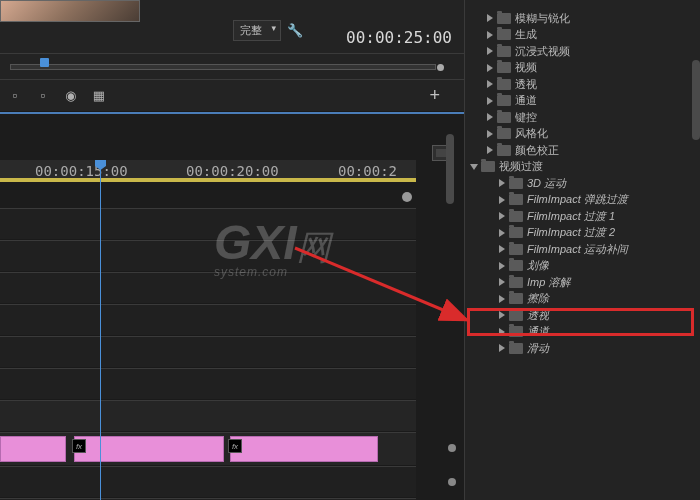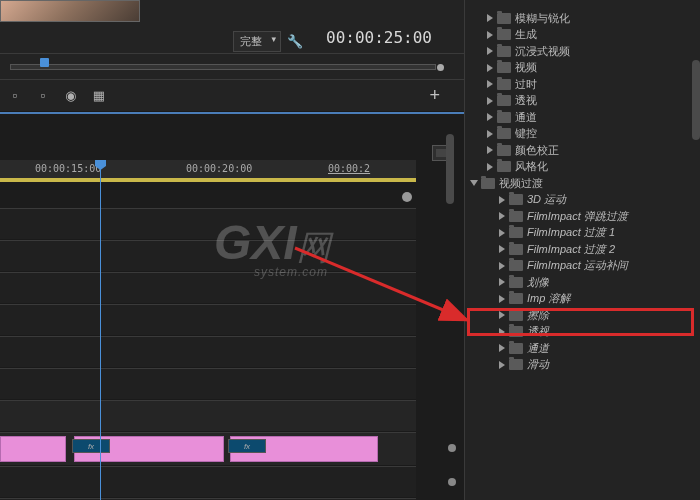--- a/index.html
+++ b/index.html
@@ -5,67 +5,67 @@
 * { margin: 0; padding: 0; box-sizing: border-box; font-family: "Microsoft YaHei", sans-serif; }
 body { background: #232323; color: #b0b0b0; width: 700px; height: 500px; overflow: hidden; position: relative; }
 
 .container { display: flex; height: 100%; }
 .left { flex: 1; display: flex; flex-direction: column; position: relative; }
 .right { width: 236px; border-left: 1px solid #3a3a3a; overflow: hidden; }
 
 
 .preview-area { height: 54px; background: #232323; position: relative; border-bottom: 1px solid #3a3a3a; }
 .preview-thumb { position: absolute; top: 0; left: 0; width: 140px; height: 22px; background: linear-gradient(135deg, #d4a890 0%, #8b6f5c 50%, #4a3d35 100%); border: 1px solid #666; }
-.resolution { position: absolute; top: 31px; left: 233px; display: flex; align-items: center; gap: 6px; }
+.resolution { position: absolute; top: 20px; left: 233px; display: flex; align-items: center; gap: 6px; }
 .res-select { background: #2a2a2a; border: 1px solid #444; color: #c0c0c0; font-size: 11px; padding: 2px 18px 2px 6px; position: relative; }
 .res-select::after { content: '▾'; position: absolute; right: 4px; font-size: 9px; }
 .wrench { color: #888; font-size: 13px; }
-.timecode-top { position: absolute; top: 28px; right: 32px; color: #d8d8d8; font-size: 16px; font-family: monospace; }
+.timecode-top { position: absolute; top: 28px; right: 12px; color: #d8d8d8; font-size: 16px; font-family: monospace; }
 
 
 .overview { height: 26px; background: #232323; position: relative; border-bottom: 1px solid #3a3a3a; }
 .overview-bar { position: absolute; top: 10px; left: 10px; right: 28px; height: 6px; background: #333; border: 1px solid #555; }
 .overview-playhead { position: absolute; top: 4px; left: 40px; width: 9px; height: 9px; background: #4a90d9; border-radius: 1px; }
 .overview-handle-r { position: absolute; top: 10px; right: 20px; width: 7px; height: 7px; border-radius: 50%; background: #aaa; }
 
 
 .toolbar { height: 32px; background: #232323; position: relative; border-bottom: 1px solid #1a1a1a; display: flex; align-items: center; padding: 0 6px; gap: 10px; }
 .tool-ic { width: 18px; height: 16px; color: #b0b0b0; font-size: 13px; display: flex; align-items: center; justify-content: center; }
 .tool-plus { position: absolute; right: 24px; color: #c0c0c0; font-size: 18px; }
 
 
 .timeline-wrap { flex: 1; background: #1c1c1c; border-top: 2px solid #4a7db8; position: relative; display: flex; }
 .tracks-area { flex: 1; position: relative; overflow: hidden; }
 
 
 .ruler-bg { position: absolute; top: 46px; left: 0; right: 48px; height: 20px; background: #2a2a2a; }
 .ruler-yellow { position: absolute; top: 64px; left: 0; right: 48px; height: 4px; background: #c9b84a; }
-.ruler-label { position: absolute; top: 49px; font-size: 10px; color: #aaa; font-family: monospace; }
+.ruler-label { position: absolute; top: 49px; font-size: 14px; color: #aaa; font-family: monospace; }
 .ruler-label.t1 { left: 35px; }
 .ruler-label.t2 { left: 186px; }
-.ruler-label.t3 { left: 328px; text-decoration: underline; }
+.ruler-label.t3 { left: 338px; }
 
 
 .playhead-wrap { position: absolute; top: 46px; left: 95px; width: 11px; z-index: 5; }
 .playhead-head { width: 11px; height: 10px; background: #4a90d9; clip-path: polygon(0 0, 100% 0, 100% 60%, 50% 100%, 0 60%); }
 .playhead-line { position: absolute; top: 8px; left: 5px; width: 1px; height: 430px; background: #4a90d9; }
 
 
 .handle-marker { position: absolute; top: 78px; right: 52px; width: 10px; height: 10px; border-radius: 50%; background: #999; }
 
 
 .track-rows { position: absolute; top: 94px; left: 0; right: 48px; }
 .track-row { height: 32px; border-top: 1px solid #3a3a3a; border-bottom: 1px solid #1a1a1a; background: #252525; position: relative; }
 .track-row.tall { height: 34px; }
 .track-row.dim { background: #202020; }
 .clip-pink { position: absolute; top: 3px; height: 26px; background: #e88fd9; border: 1px solid #b66ab0; }
 .clip-pink.c1 { left: 0; width: 66px; }
 .clip-pink.c2 { left: 74px; width: 150px; }
 .clip-pink.c3 { left: 230px; width: 148px; }
-.fx-badge { position: absolute; top: 6px; width: 38px; height: 14px; background: #0c4a6e; border: 1px solid #555; color: #aaa; font-size: 8px; display: flex; align-items: center; justify-content: center; font-style: italic; }
+.fx-badge { position: absolute; top: 6px; width: 14px; height: 14px; background: #000000; border: 1px solid #555; color: #aaa; font-size: 8px; display: flex; align-items: center; justify-content: center; font-style: italic; }
 .fx1 { left: 72px; }
 .fx2 { left: 228px; }
 .track-dot { position: absolute; top: 11px; right: -40px; width: 8px; height: 8px; border-radius: 50%; background: #888; }
 
 
 .vscroll { position: absolute; top: 20px; right: 10px; bottom: 20px; width: 8px; }
 .vscroll-thumb { position: absolute; top: 0; left: 0; width: 100%; height: 70px; background: #4a4a4a; border-radius: 4px; }
 .scroll-marker { position: absolute; top: 31px; right: 12px; width: 20px; height: 16px; background: #2f2f2f; border: 1px solid #555; }
 .scroll-marker::before { content: ''; position: absolute; left: 3px; top: 3px; right: 3px; bottom: 3px; background: #444; }
 
@@ -78,21 +78,21 @@
 .chev.down { transform: rotate(90deg); }
 .fld { width: 14px; height: 11px; background: #5a5a5a; border-radius: 1px; position: relative; }
 .fld::before { content: ''; position: absolute; top: -2px; left: 0; width: 5px; height: 2px; background: #5a5a5a; border-radius: 1px 1px 0 0; }
 .highlight-box { position: absolute; border: 3px solid #d92b2b; pointer-events: none; top: 308px; left: 2px; right: 6px; height: 28px; z-index: 10; }
 
 .tree-vscroll { position: absolute; right: 0; top: 60px; width: 8px; height: 80px; background: #4a4a4a; border-radius: 4px; }
 
 
 .watermark { position: absolute; left: 214px; top: 215px; color: rgba(230,230,230,0.25); font-size: 34px; font-style: italic; font-family: Georgia, serif; z-index: 3; pointer-events: none; }
 .watermark .big { font-size: 48px; font-weight: bold; }
-.watermark .sub { font-size: 12px; letter-spacing: 1px; display: block; margin-top: -6px; margin-left: 40px; }
+.watermark .sub { font-size: 12px; letter-spacing: 1px; display: block; margin-top: -6px; }
 
 
 .arrow-svg { position: absolute; top: 0; left: 0; width: 700px; height: 500px; pointer-events: none; z-index: 20; }
 </style>
 </head>
 <body>
 
 <div class="container">
   <div class="left">
     <div class="preview-area">
@@ -185,46 +185,41 @@
           <span>沉浸式视频</span>
         </div>
       <div class="tree-row lvl1">
           <span class="chev"></span>
           <div class="fld"></div>
           <span>视频</span>
         </div>
       <div class="tree-row lvl1">
           <span class="chev"></span>
           <div class="fld"></div>
-          <span>过时</span>
-        </div>
-      <div class="tree-row lvl1">
-          <span class="chev"></span>
-          <div class="fld"></div>
           <span>透视</span>
         </div>
       <div class="tree-row lvl1">
           <span class="chev"></span>
           <div class="fld"></div>
           <span>通道</span>
         </div>
       <div class="tree-row lvl1">
           <span class="chev"></span>
           <div class="fld"></div>
           <span>键控</span>
         </div>
       <div class="tree-row lvl1">
           <span class="chev"></span>
           <div class="fld"></div>
+          <span>风格化</span>
+        </div>
+      <div class="tree-row lvl1">
+          <span class="chev"></span>
+          <div class="fld"></div>
           <span>颜色校正</span>
-        </div>
-      <div class="tree-row lvl1">
-          <span class="chev"></span>
-          <div class="fld"></div>
-          <span>风格化</span>
         </div>
       <div class="tree-row">
           <span class="chev down"></span>
           <div class="fld"></div>
           <span>视频过渡</span>
         </div>
       <div class="tree-row lvl2">
           <span class="chev"></span>
           <div class="fld"></div>
           <span>3D 运动</span>

